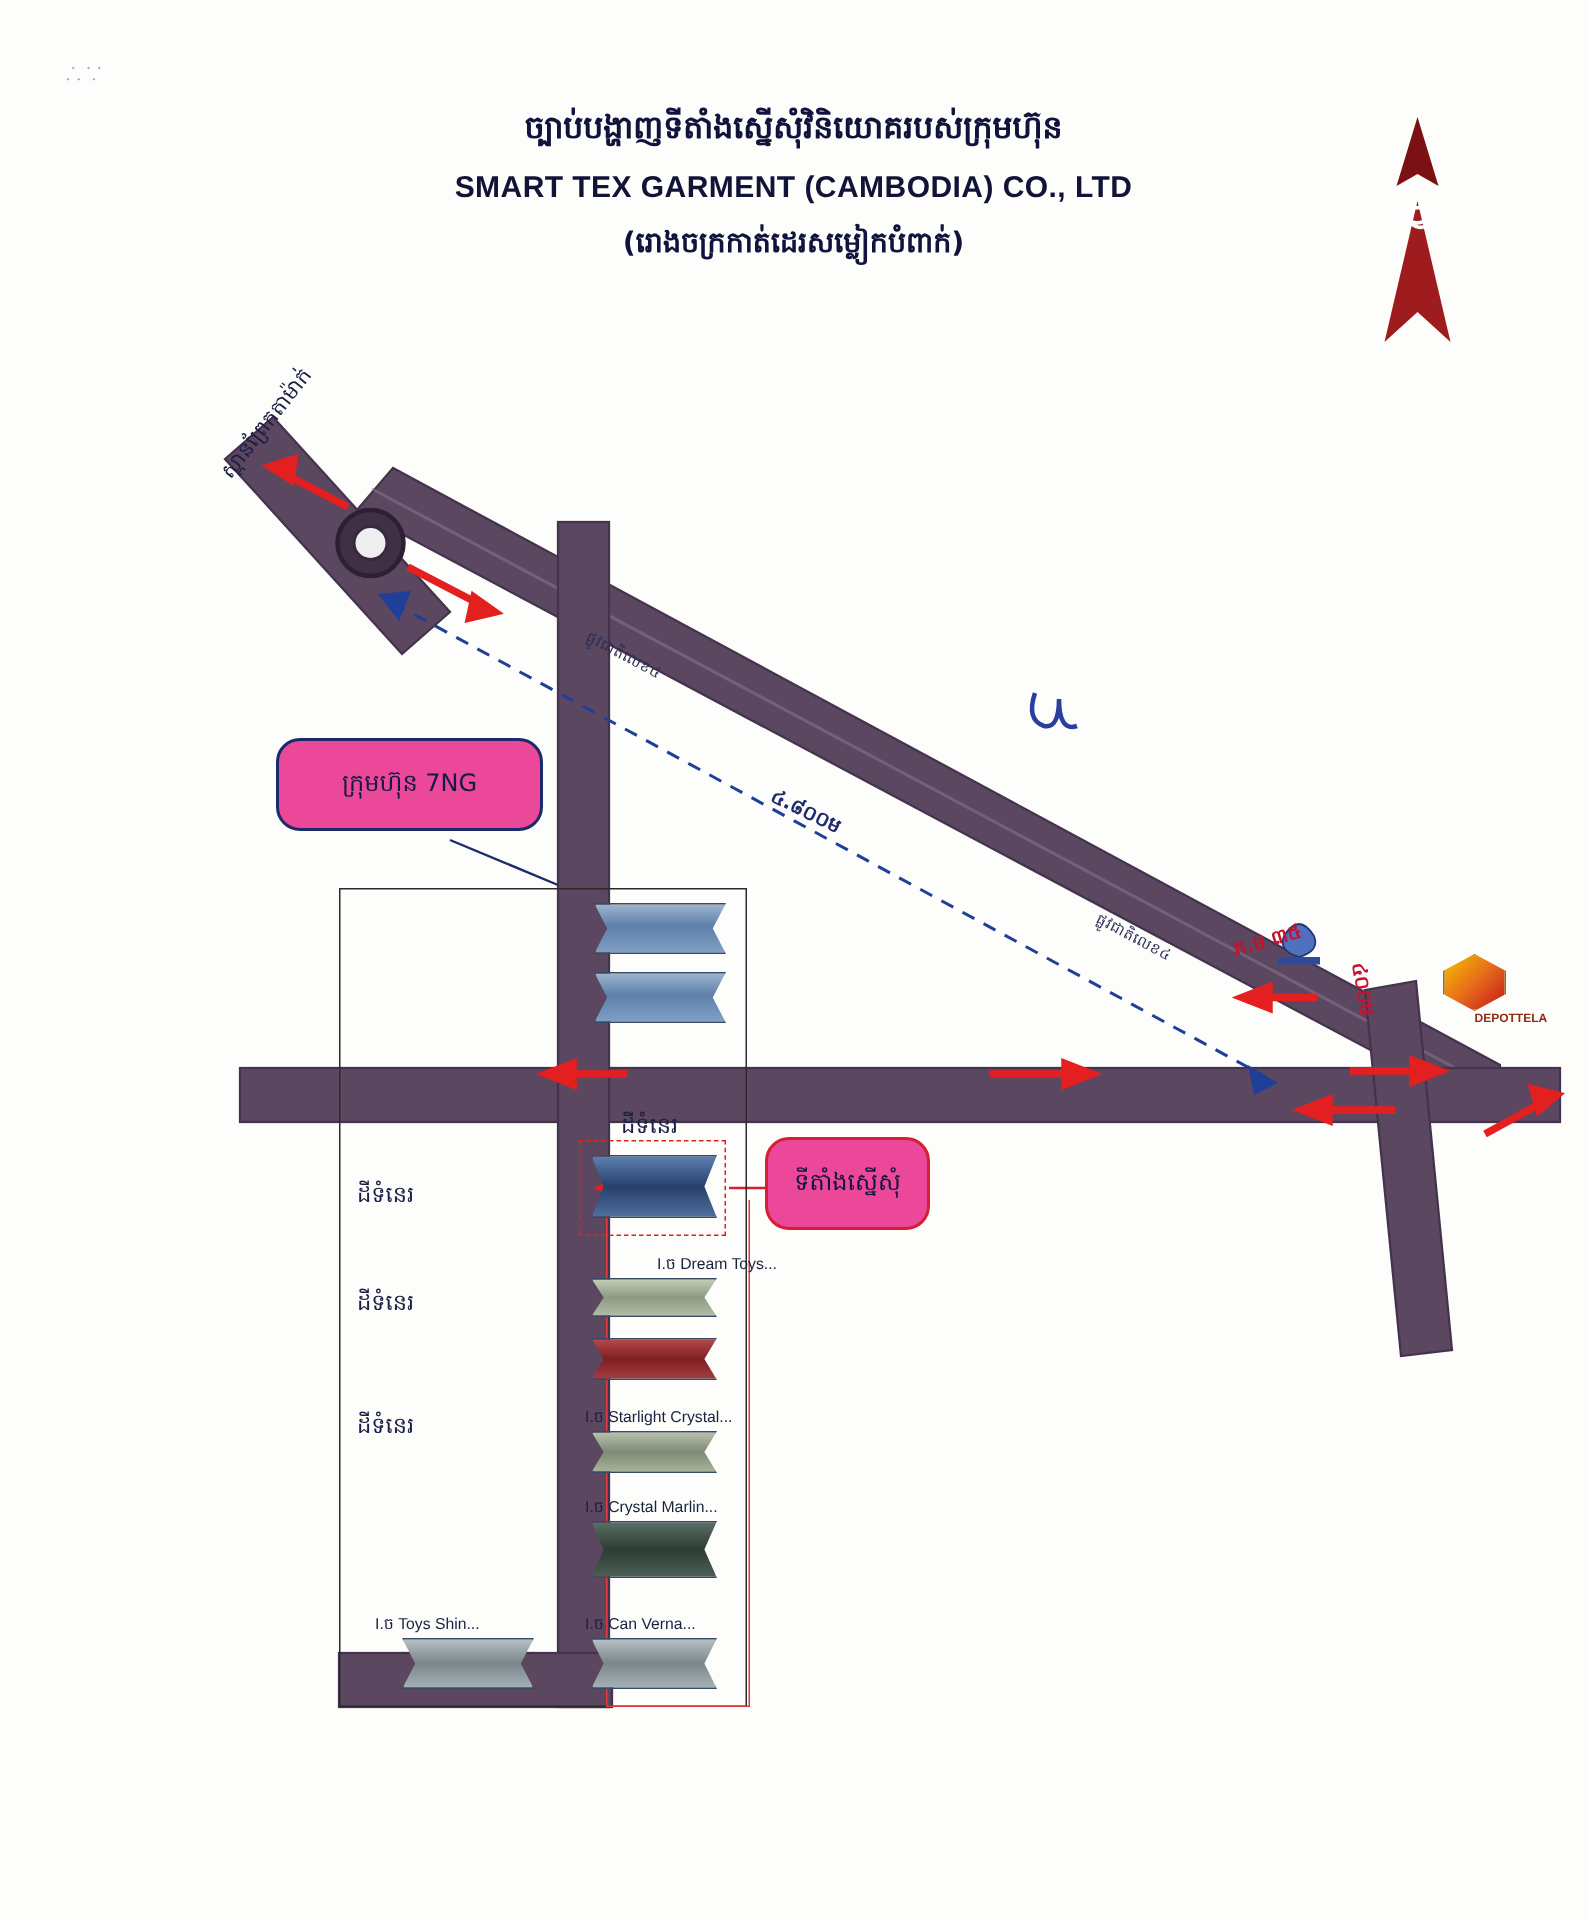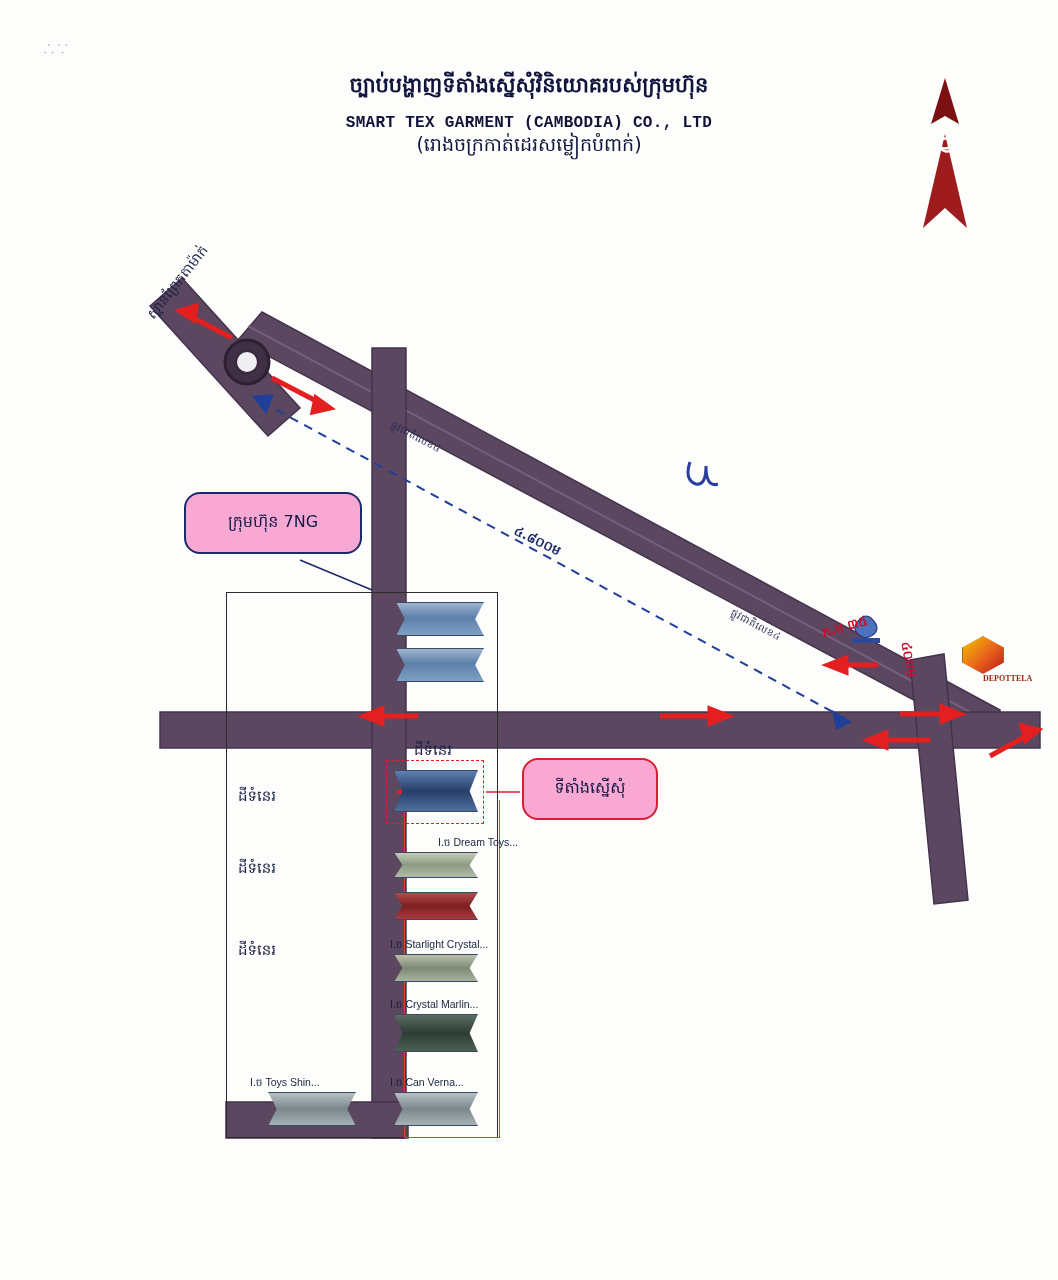--- a/index.html
+++ b/index.html
@@ -27,32 +27,33 @@
   }
   .title-kh {
     font-family: "DejaVu Sans", sans-serif;
     font-size: 21px;
     font-weight: bold;
     color: #10143c;
     letter-spacing: 0px;
     line-height: 30px;
   }
   .title-en {
-    font-family: Liberation Mono, monospace;
-    font-size: 16px;
+    font-family: Liberation Sans, sans-serif;
+    font-size: 20px;
     font-weight: bold;
     color: #111437;
     margin-top: 14px;
     letter-spacing: 0.3px;
   }
   .title-kh2 {
     font-family: "DejaVu Sans", sans-serif;
     font-size: 19px;
-    font-weight: normal;
+    font-weight: bold;
     color: #10143c;
+    margin-top: 12px;
   }
   
   .scan-mark {
     position: absolute;
     color: #9aa0ae;
     font-size: 12px;
     font-family: "DejaVu Sans", sans-serif;
   }
   
   .north {
@@ -96,21 +97,21 @@
     font-family: "DejaVu Sans", sans-serif;
     font-size: 13px;
     color: #c8102e;
     font-weight: bold;
   }
   
   .callout {
     position: absolute;
     border: 2px solid #1b2a6b;
     border-radius: 16px;
-    background: #f9a8d4;
+    background: #ec4899;
     color: #121a45;
     font-family: "DejaVu Sans", sans-serif;
     font-size: 16px;
     display: flex;
     align-items: center;
     justify-content: center;
     text-align: center;
     padding: 6px 10px;
     box-sizing: border-box;
   }
@@ -171,21 +172,21 @@
   }
   .logo-box {
     position: absolute;
     width: 40px;
     height: 36px;
     background: linear-gradient(135deg,#f2c200 0%, #e86c1a 50%, #c2171c 100%);
     border: 1px solid #9a6b10;
   }
   .logo-caption {
     position: absolute;
-    font-family: Liberation Serif, serif;
+    font-family: Liberation Sans, sans-serif;
     font-size: 8px;
     color: #8e2a12;
     font-weight: bold;
     white-space: nowrap;
     padding-left: 27px;
   }
   svg { overflow: visible; }
 </style>
 </head>
 <body>
@@ -297,21 +298,21 @@
     <div class="dist-label" style="left:512px; top:292px; transform:rotate(26deg);">៤.៨០០ម</div>
     <div class="red-label" style="left:890px; top:410px; transform:rotate(80deg);">៤០០ម</div>
     <div class="red-label" style="left:822px; top:378px; transform:rotate(-16deg);">ភ.ម ៣៥</div>
 
     
     <div class="callout" style="left:184px; top:252px; width:178px; height:62px;">
       <span>ក្រុមហ៊ុន 7NG</span>
     </div>
 
     
-    <div class="callout red" style="left:522px; top:518px; width:136px; height:62px;">
+    <div class="callout red" style="left:510px; top:518px; width:110px; height:62px;">
       <span>ទីតាំងស្នើសុំ</span>
     </div>
 
     
     <div class="outline-box" style="left:226px; top:352px; width:272px; height:546px;"></div>
 
     
     <div class="red-solid" style="left:404px; top:560px; width:96px; height:338px;"></div>
 
     

